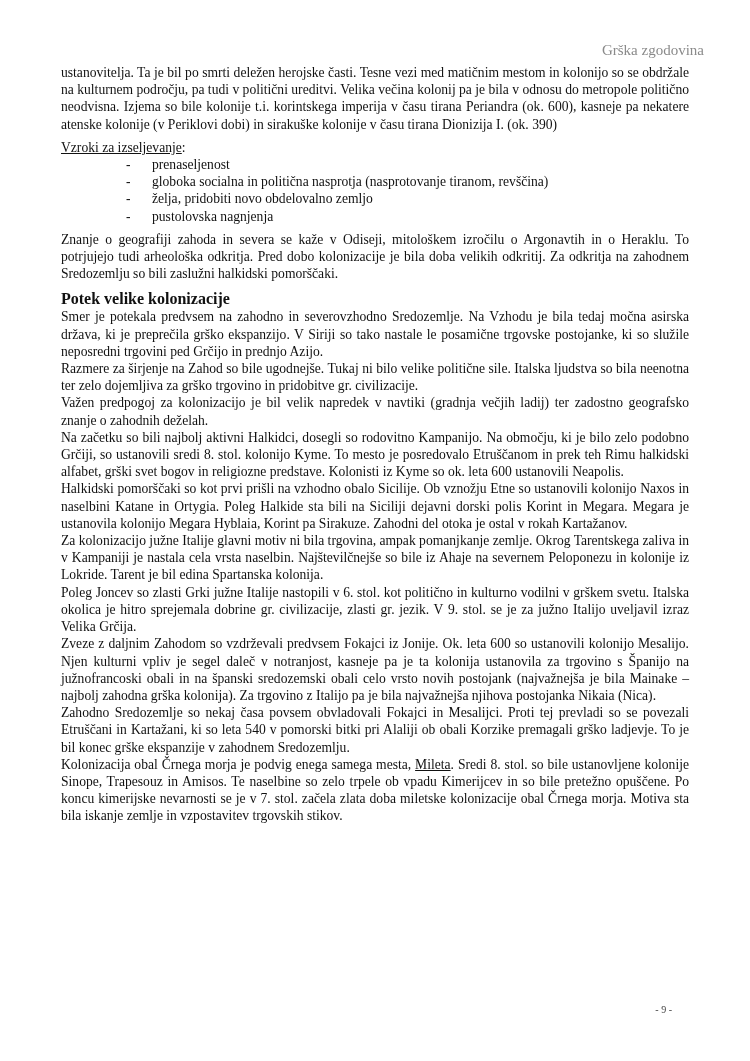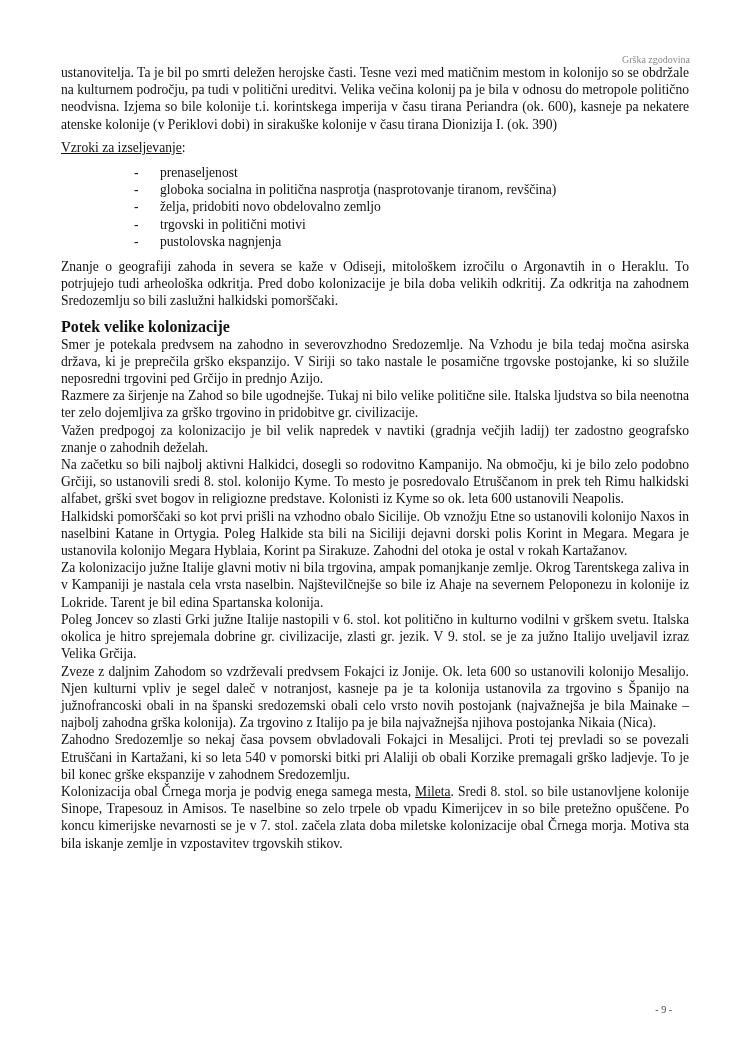--- a/index.html
+++ b/index.html
@@ -1,43 +1,42 @@
 <!DOCTYPE html>
 <html><head>
 <meta charset="utf-8">
 <style>
   html, body { margin: 0; padding: 0; background: #ffffff; }
   body { width: 750px; height: 1061px; position: relative; overflow: hidden;
          font-family: "Liberation Serif", serif; color: #111; }
-  .header { position: absolute; top: 42px; right: 60px; font-size: 10px; color: #8a8a8a; margin-top: 12px; }
+  .header { position: absolute; top: 42px; right: 46px; font-size: 15px; color: #8a8a8a; }
   .content { position: absolute; left: 61px; top: 64px; width: 628px; font-size: 13.6px; line-height: 17.2px; }
   p { margin: 0; text-align: justify; }
   .gap { margin-top: 6px; }
   .u { text-decoration: underline; }
-  .list { list-style: none; margin: 8px; padding: 0 0 0 65px; }
+  .list { list-style: none; margin: 0; padding: 0 0 0 65px; }
   .list li { position: relative; padding-left: 26px; }
   .list li::before { content: "-"; position: absolute; left: 0; }
   h2 { font-size: 16px; font-weight: bold; margin: 8px 0 0 0; line-height: 18px; }
   h3 { font-size: 13.8px; font-weight: bold; text-decoration: underline; margin: 0; line-height: 17.2px; }
   .footer { position: absolute; top: 1004px; right: 78px; font-size: 10px; color: #444; }
 </style>
 </head>
 <body>
 
 <div class="header">Grška zgodovina</div>
 
 <div class="content">
   <p>ustanovitelja. Ta je bil po smrti deležen herojske časti. Tesne vezi med matičnim mestom in kolonijo so se obdržale na kulturnem področju, pa tudi v politični ureditvi. Velika večina kolonij pa je bila v odnosu do metropole politično neodvisna. Izjema so bile kolonije t.i. korintskega imperija v času tirana Periandra (ok. 600), kasneje pa nekatere atenske kolonije (v Periklovi dobi) in sirakuške kolonije v času tirana Dionizija I. (ok. 390)</p>
 
   <p class="gap"><span class="u">Vzroki za izseljevanje</span><span>:</span></p>
   <ul class="list">
     <li>prenaseljenost</li>
     <li>globoka socialna in politična nasprotja (nasprotovanje tiranom, revščina)</li>
     <li>želja, pridobiti novo obdelovalno zemljo</li>
-    <li>trgovski in politični motivi</li>
     <li>pustolovska nagnjenja</li>
   </ul>
 
   <p class="gap">Znanje o geografiji zahoda in severa se kaže v Odiseji, mitološkem izročilu o Argonavtih in o Heraklu. To potrjujejo tudi arheološka odkritja. Pred dobo kolonizacije je bila doba velikih odkritij. Za odkritja na zahodnem Sredozemlju so bili zaslužni halkidski pomorščaki.</p>
 
   <h2>Potek velike kolonizacije</h2>
   <p>Smer je potekala predvsem na zahodno in severovzhodno Sredozemlje. Na Vzhodu je bila tedaj močna asirska država, ki je preprečila grško ekspanzijo. V Siriji so tako nastale le posamične trgovske postojanke, ki so služile neposredni trgovini ped Grčijo in prednjo Azijo.</p>
 
   <p>Razmere za širjenje na Zahod so bile ugodnejše. Tukaj ni bilo velike politične sile. Italska ljudstva so bila neenotna ter zelo dojemljiva za grško trgovino in pridobitve gr. civilizacije.</p>
   <p>Važen predpogoj za kolonizacijo je bil velik napredek v navtiki (gradnja večjih ladij) ter zadostno geografsko znanje o zahodnih deželah.</p>

